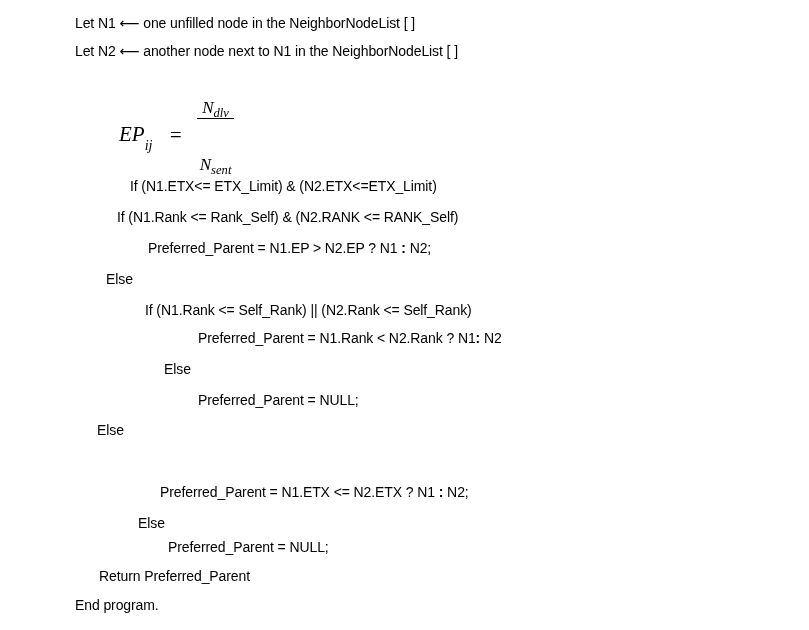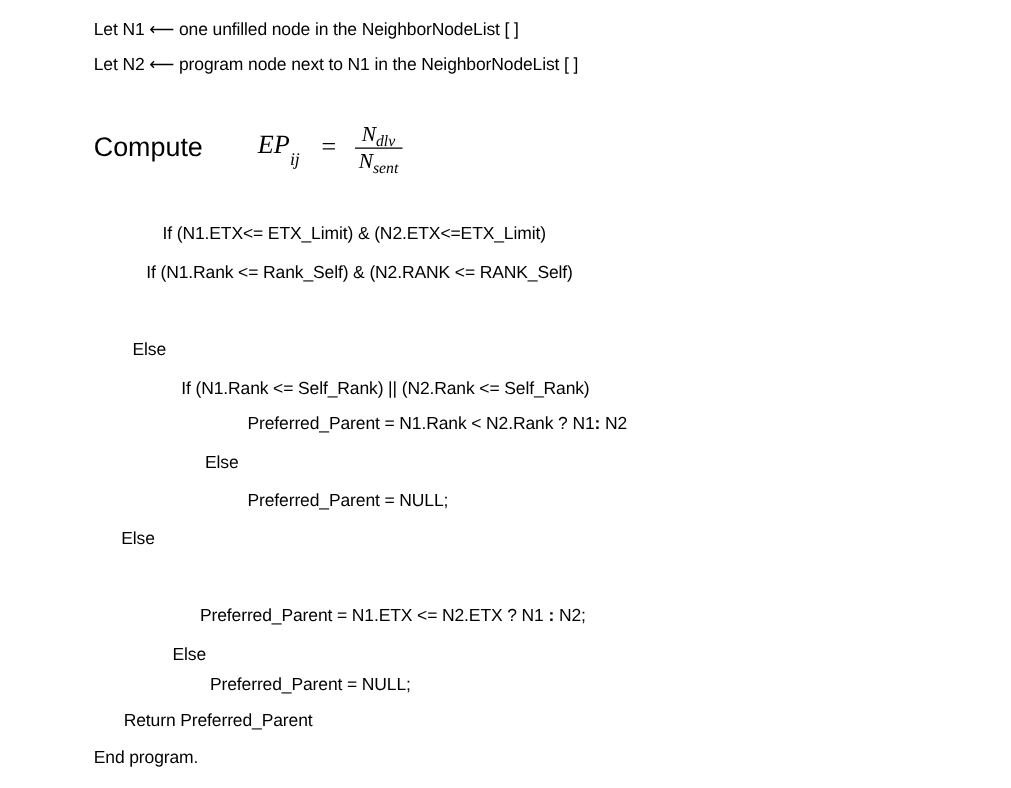--- a/index.html
+++ b/index.html
@@ -86,21 +86,21 @@
   }
   .fraction .num,
   .fraction .den {
     font-family: "Liberation Serif", serif;
     font-style: italic;
     font-size: 17px;
     padding: 0 3px;
     white-space: pre;
   }
   .fraction .num { padding-bottom: 1px; }
-  .fraction .den { padding-top: 1px; }
+  .fraction .den { padding-top: 1px; margin-top: 36px; }
   .fraction .bar {
     width: 100%;
     height: 1.6px;
     background: #000000;
   }
   .fraction .fsub {
     font-size: 0.74em;
     position: relative;
     top: 0.3em;
   }
@@ -110,42 +110,42 @@
     font-weight: bold;
   }
 </style>
 </head>
 <body>
 
 <div id="algorithm-block">
 
   <div class="pcode-line" style="left:75px; top:10px;">Let N1 ⟵ one unfilled node in the NeighborNodeList [ ]</div>
 
-  <div class="pcode-line" style="left:75px; top:38px;">Let N2 ⟵ program node next to N1 in the NeighborNodeList [ ]</div>
+  <div class="pcode-line" style="left:75px; top:38px;">Let N2 ⟵ another node next to N1 in the NeighborNodeList [ ]</div>
 
   <div class="compute-row">
-    <span class="compute-label">Compute</span>
 
     <span class="formula">
       <span class="lhs"><span>EP</span><span class="sub">ij</span></span>
 
       <span class="eq">=</span>
 
       <span class="fraction">
         <span class="num"><span>N</span><span class="fsub">dlv</span></span>
         <span class="bar"></span>
         <span class="den"><span>N</span><span class="fsub">sent</span></span>
       </span>
     </span>
   </div>
 
   <div class="pcode-line" style="left:130px; top:173px;">If (N1.ETX&lt;= ETX_Limit) &amp; (N2.ETX&lt;=ETX_Limit)</div>
 
   <div class="pcode-line" style="left:117px; top:204px;">If (N1.Rank &lt;= Rank_Self) &amp; (N2.RANK &lt;= RANK_Self)</div>
 
+  <div class="pcode-line" style="left:148px; top:235px;"><span>Preferred_Parent = N1.EP &gt; N2.EP ? N1 </span><span class="bold-colon">:</span><span> N2;</span></div>
 
   <div class="pcode-line" style="left:106px; top:266px;">Else</div>
 
   <div class="pcode-line" style="left:145px; top:297px;">If (N1.Rank &lt;= Self_Rank) || (N2.Rank &lt;= Self_Rank)</div>
 
   <div class="pcode-line" style="left:198px; top:325px;"><span>Preferred_Parent = N1.Rank &lt; N2.Rank ? N1</span><span class="bold-colon">:</span><span> N2</span></div>
 
   <div class="pcode-line" style="left:164px; top:356px;">Else</div>
 
   <div class="pcode-line" style="left:198px; top:387px;">Preferred_Parent = NULL;</div>

